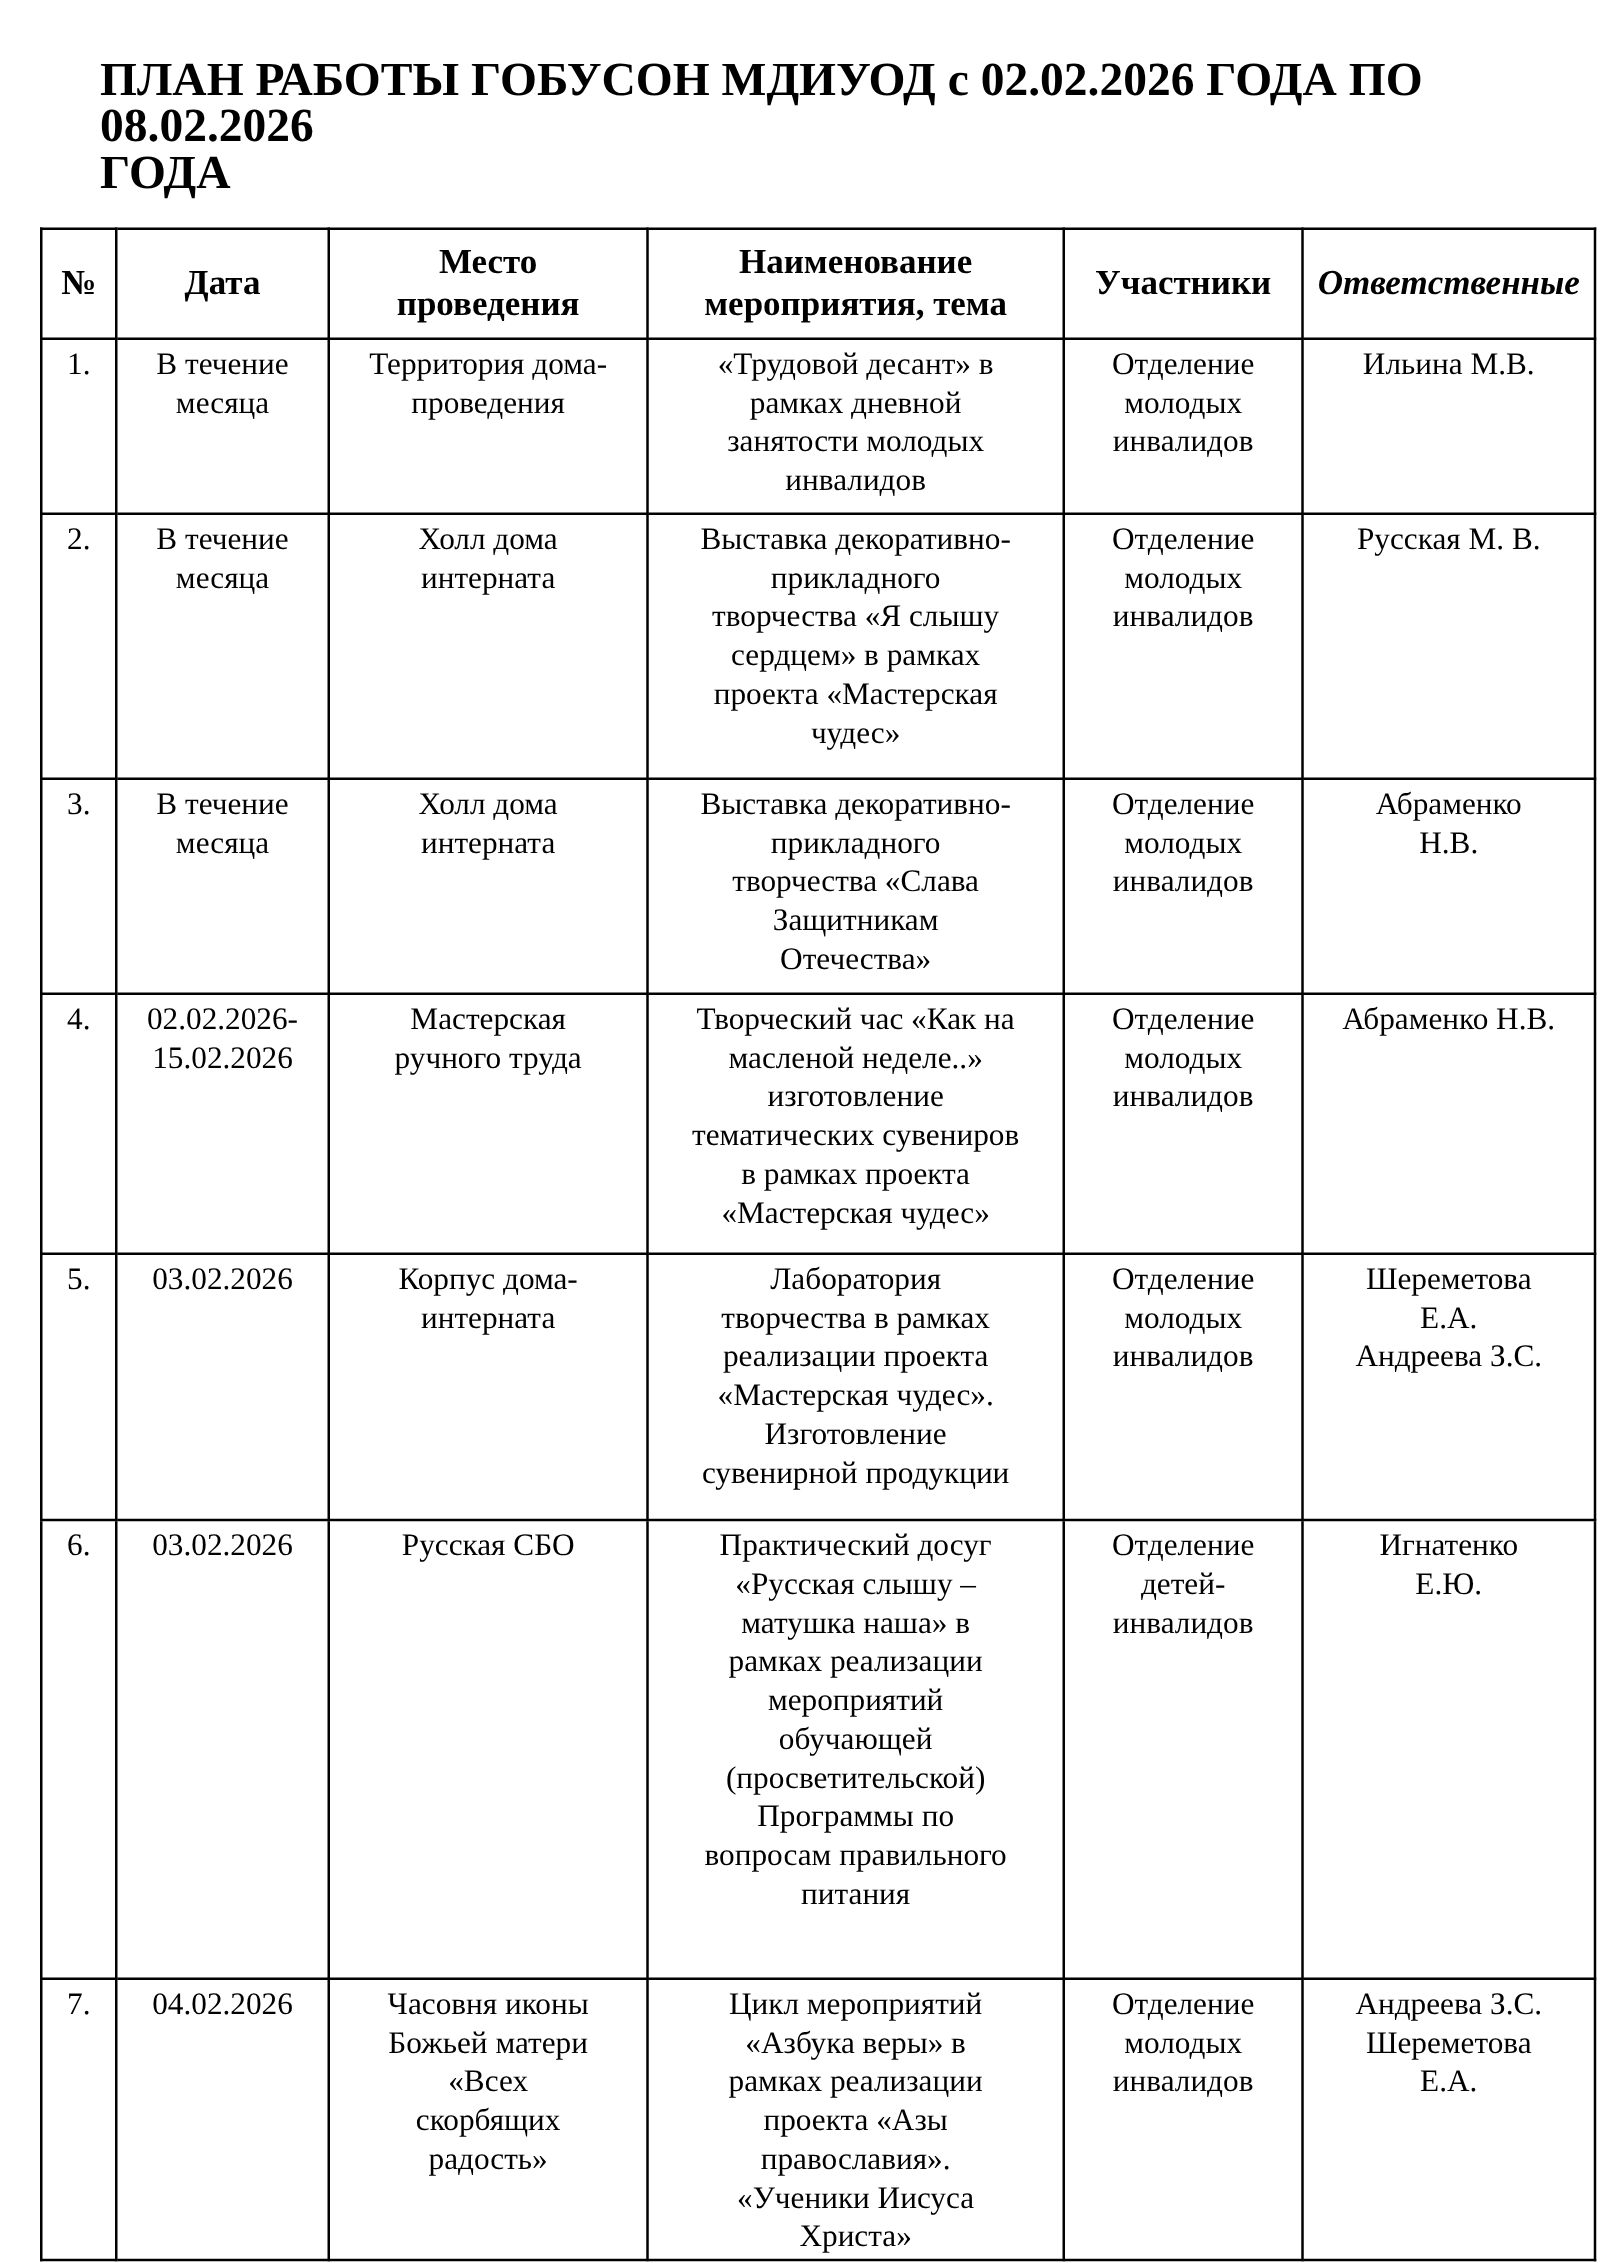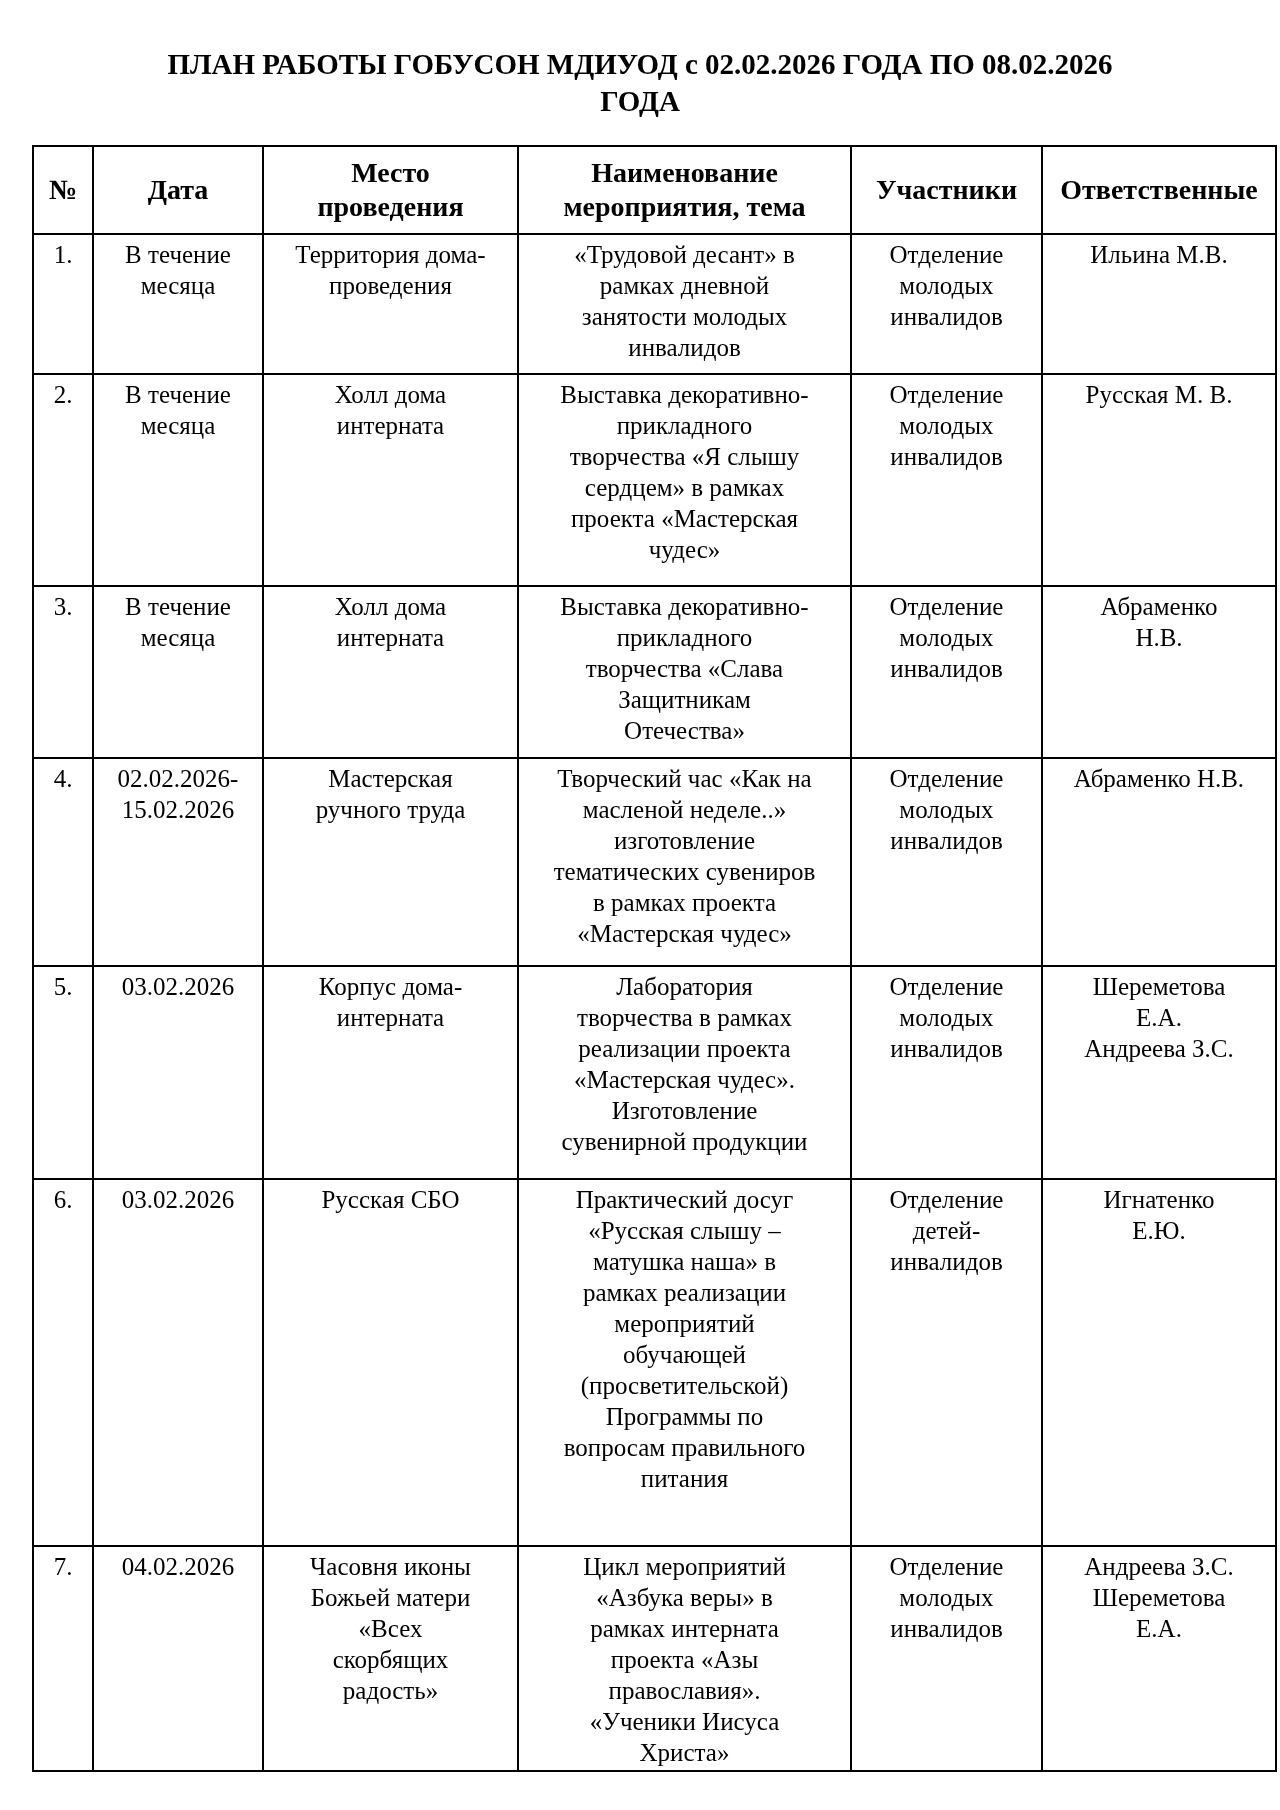--- a/index.html
+++ b/index.html
@@ -10,23 +10,23 @@
   body {
     width: 1280px;
     height: 1810px;
     font-family: "Liberation Serif", "DejaVu Serif", serif;
     color: #000000;
     overflow: hidden;
   }
   .doc-title {
     margin: 46px auto 0;
     width: 1120px;
-    text-align: center;
+    text-align: left;
     font-weight: bold;
-    font-size: 29px;
+    font-size: 38px;
     line-height: 37px;
     white-space: pre-line;
   }
   table.plan {
     border-collapse: collapse;
     table-layout: fixed;
     margin: 25px 0 0 32px;
     width: 1243px;
   }
   th, td {
@@ -36,21 +36,21 @@
     background: #ffffff;
   }
   th {
     font-weight: bold;
     font-size: 28px;
     line-height: 34px;
     text-align: center;
     vertical-align: middle;
     padding: 2px 6px;
   }
-  th.col-resp { word-break: break-all; }
+  th.col-resp { word-break: break-all; font-style: italic; }
   td {
     font-size: 25px;
     line-height: 31px;
     text-align: center;
     vertical-align: top;
     padding: 4px 4px 2px;
   }
   tr.hdr { height: 88px; }
   tr.r1 { height: 140px; }
   tr.r2 { height: 212px; }
@@ -195,21 +195,21 @@
     <tr class="r7">
       <td>7.</td>
       <td>04.02.2026</td>
       <td>Часовня иконы
 Божьей матери
 «Всех
 скорбящих
 радость»</td>
       <td>Цикл мероприятий
 «Азбука веры» в
-рамках интерната
+рамках реализации
 проекта «Азы
 православия».
 «Ученики Иисуса
 Христа»</td>
       <td>Отделение
 молодых
 инвалидов</td>
       <td>Андреева З.С.
 Шереметова
 Е.А.</td>

